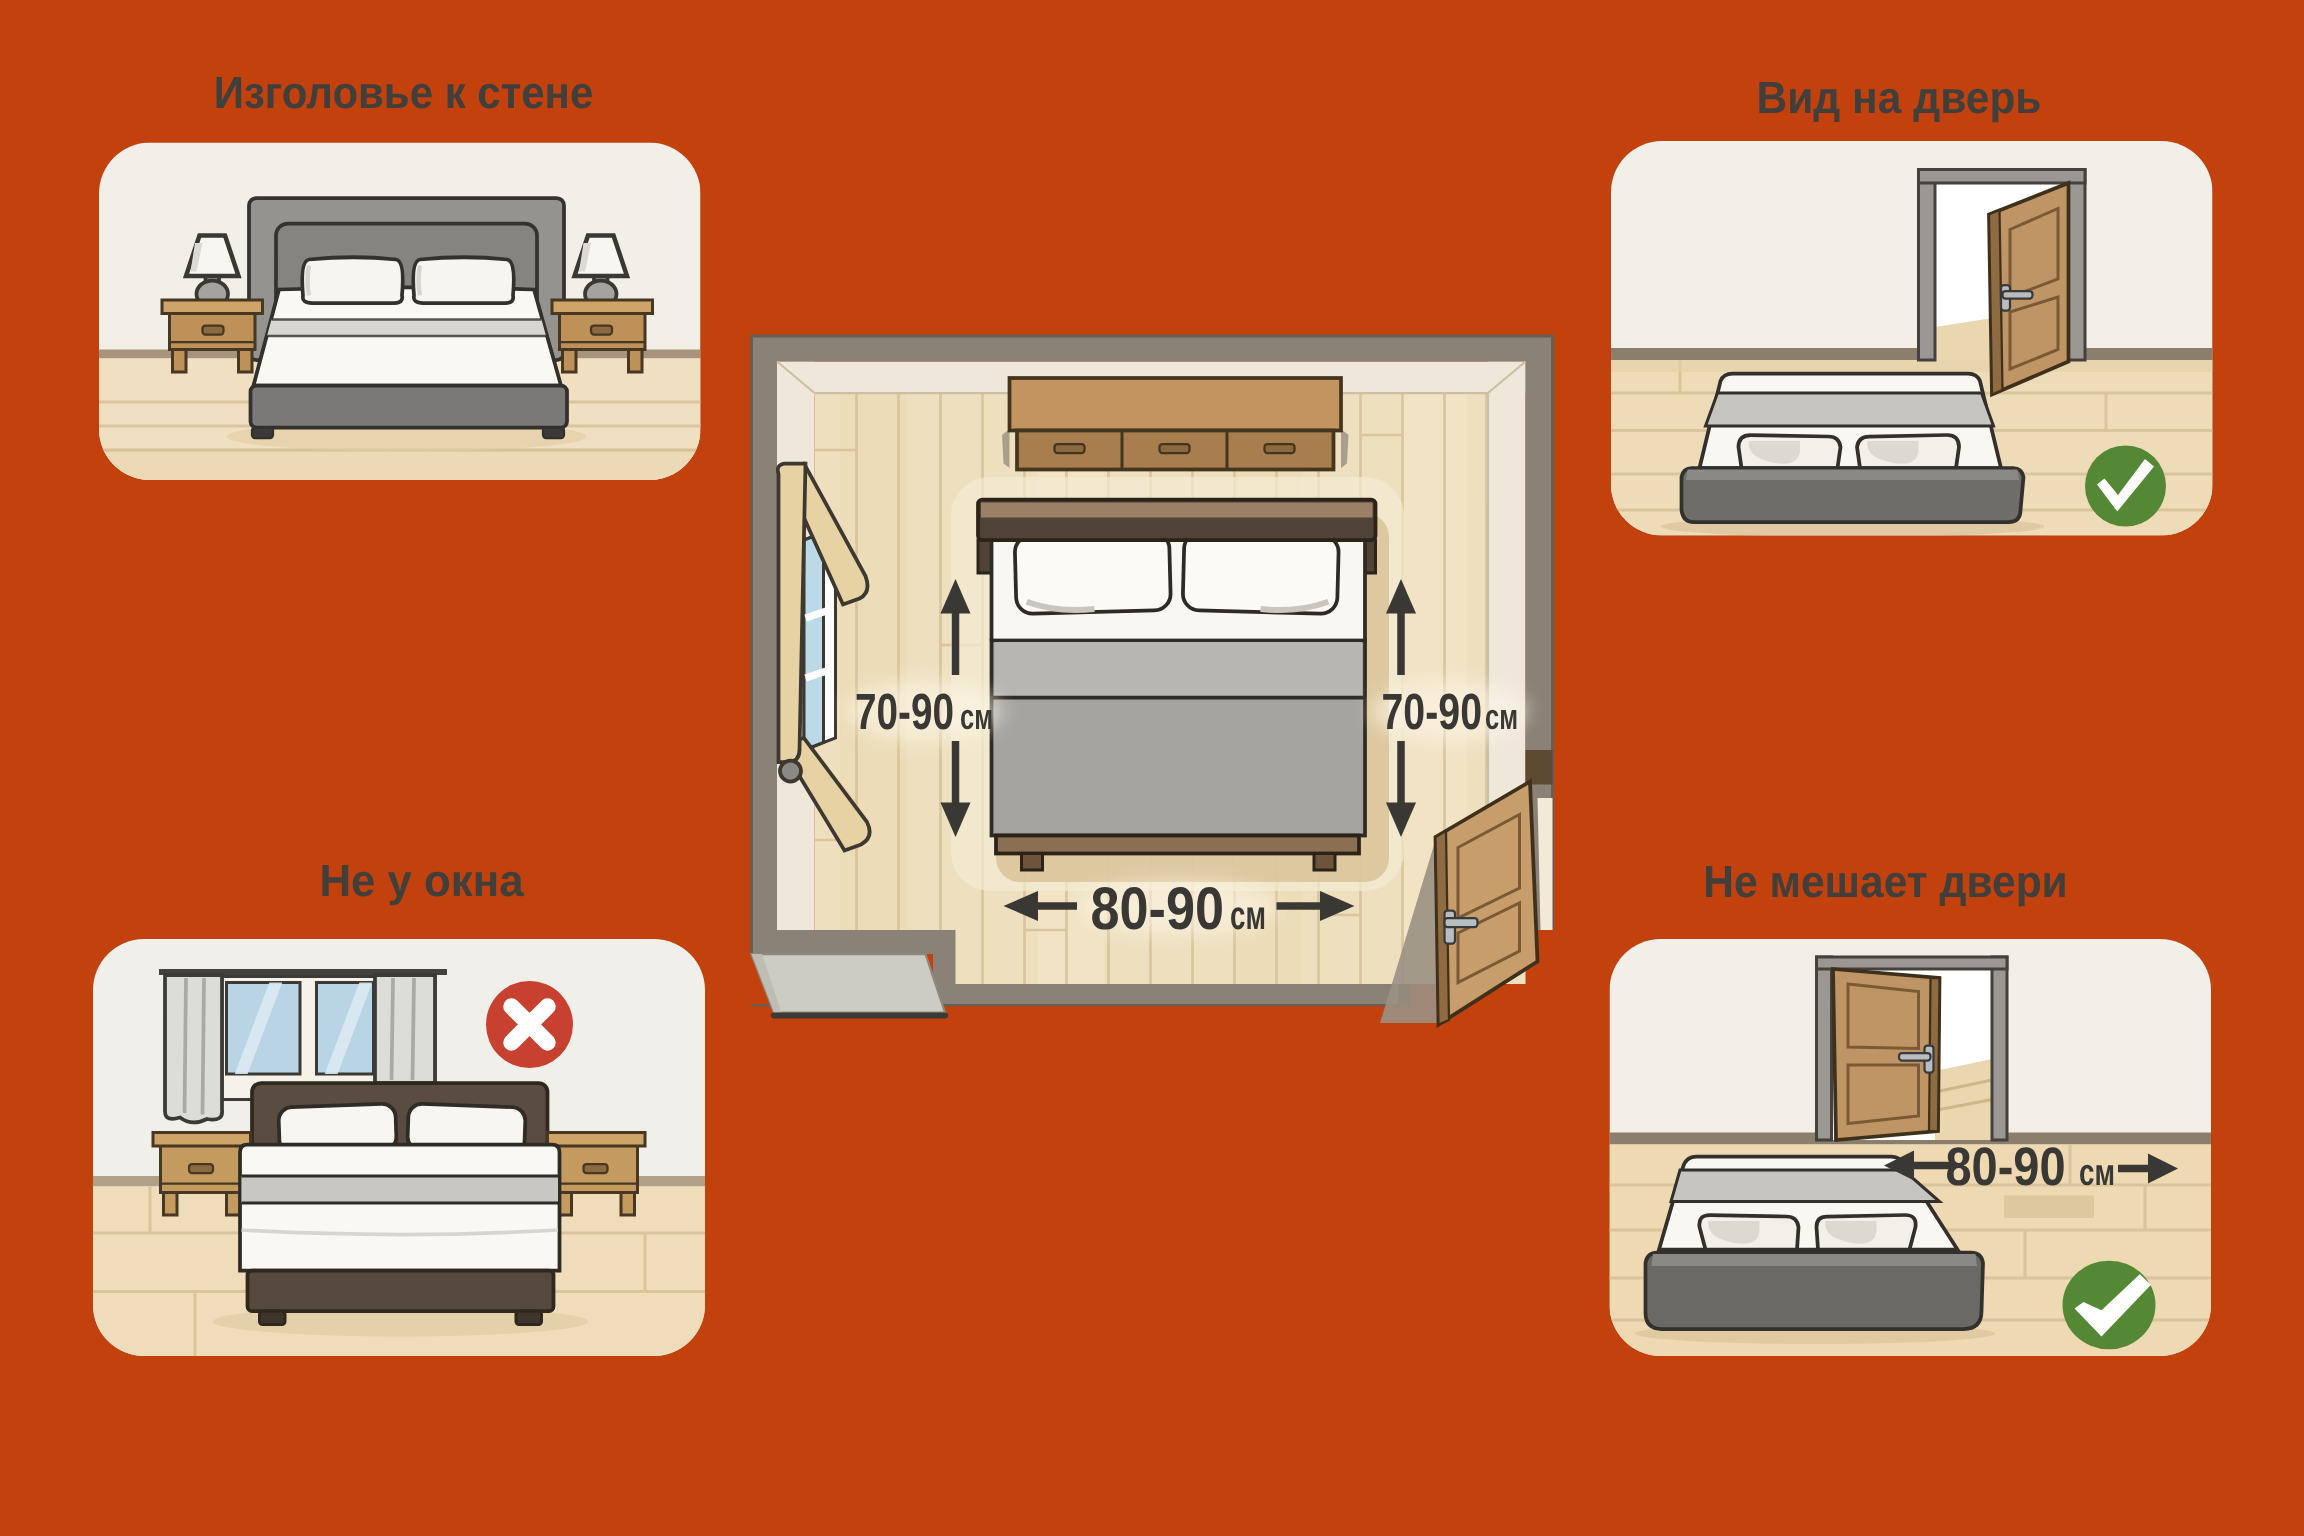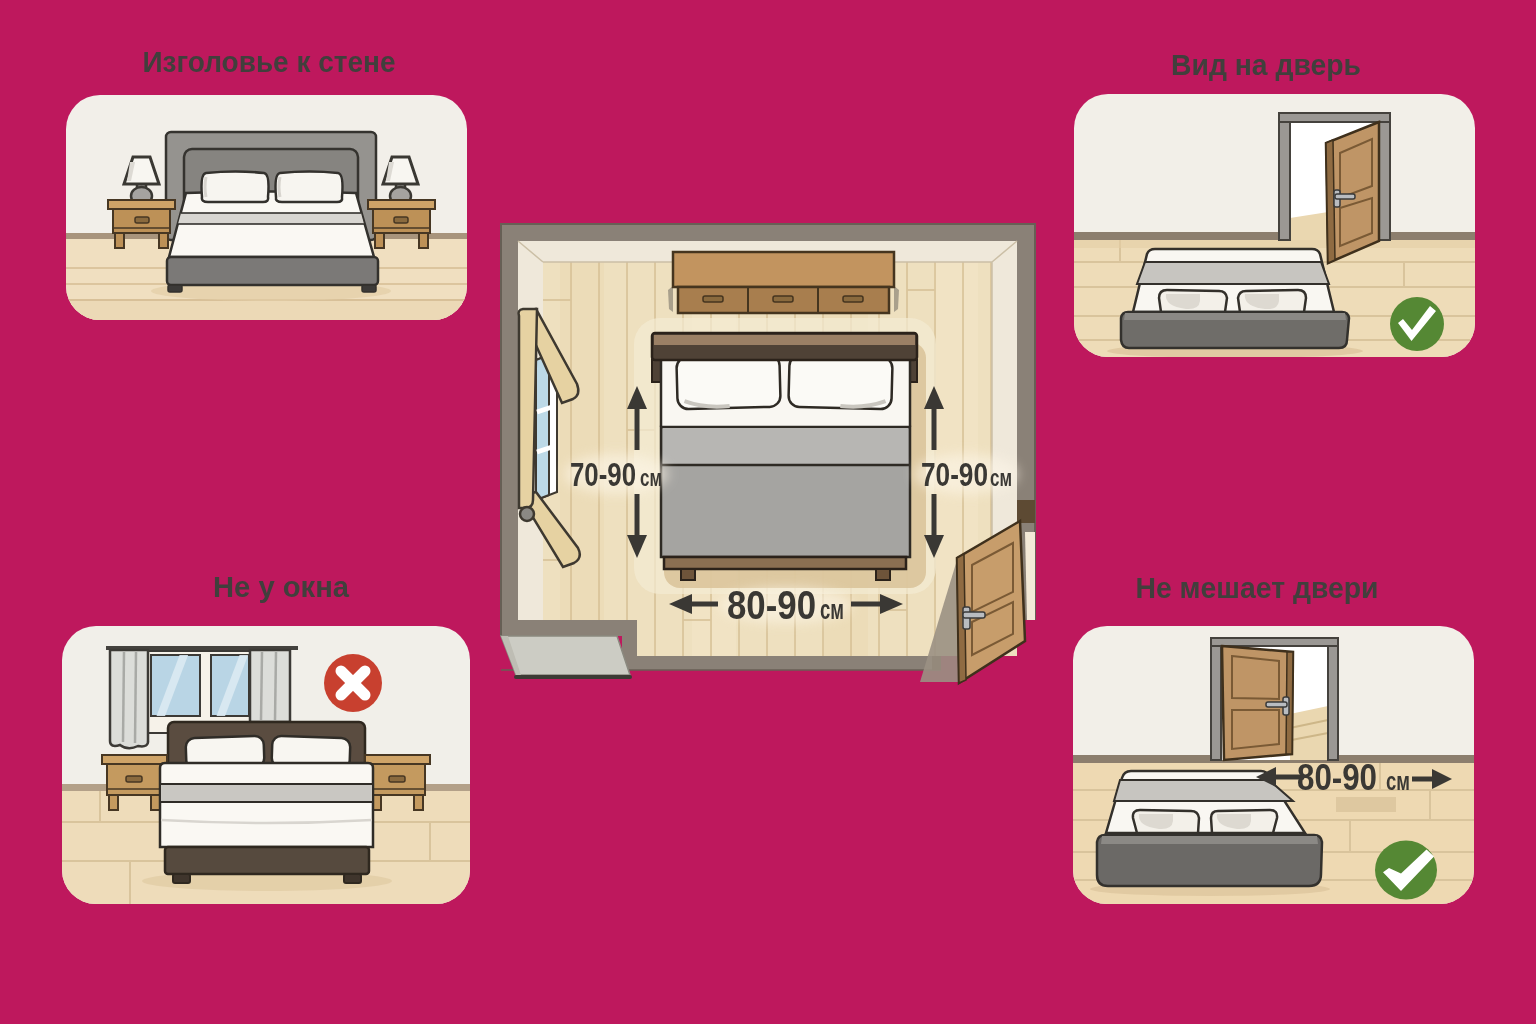--- a/index.html
+++ b/index.html
@@ -1,16 +1,16 @@
 <!DOCTYPE html>
 <html><head>
 <meta charset="utf-8">
 <style>
   html,body{margin:0;padding:0;background:#ffffff;}
-  #stage{position:relative;width:1536px;height:1024px;background:#be185d;overflow:hidden;
+  #stage{position:relative;width:1536px;height:1024px;background:#c2410c;overflow:hidden;
     font-family:"Liberation Sans", sans-serif;}
   svg{display:block}
 </style>
 </head>
 <body>
 <div id="stage">
 <svg width="1536" height="1024" viewBox="0 0 1536 1024">
 <defs>
 </defs>
 

